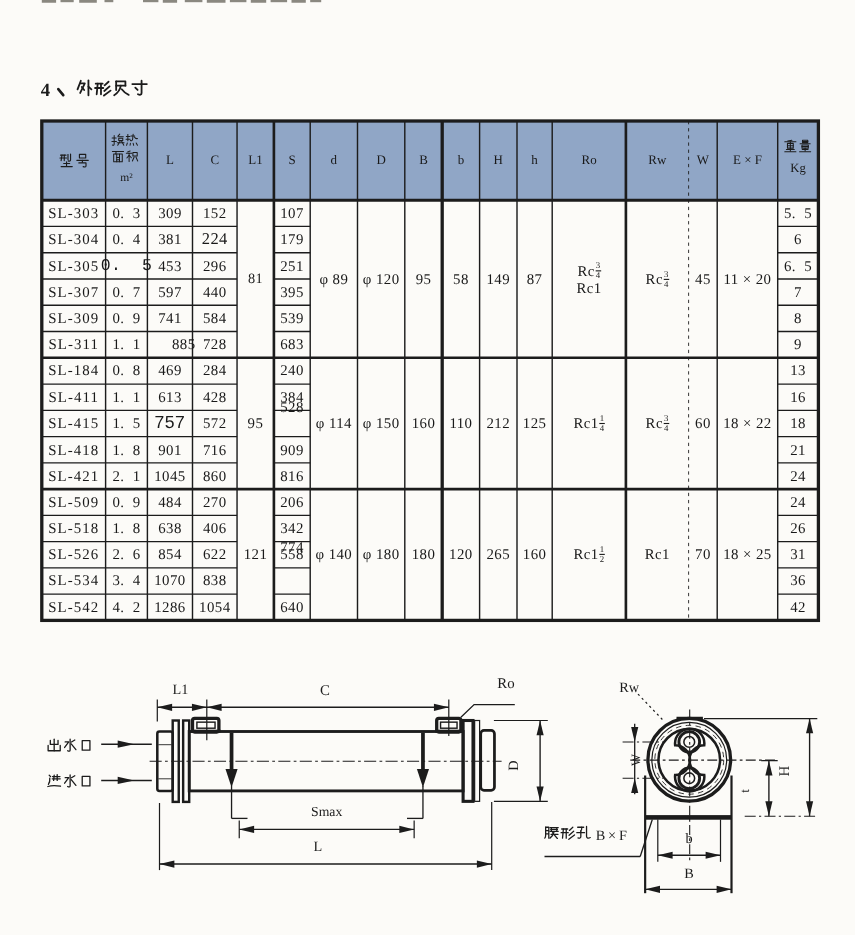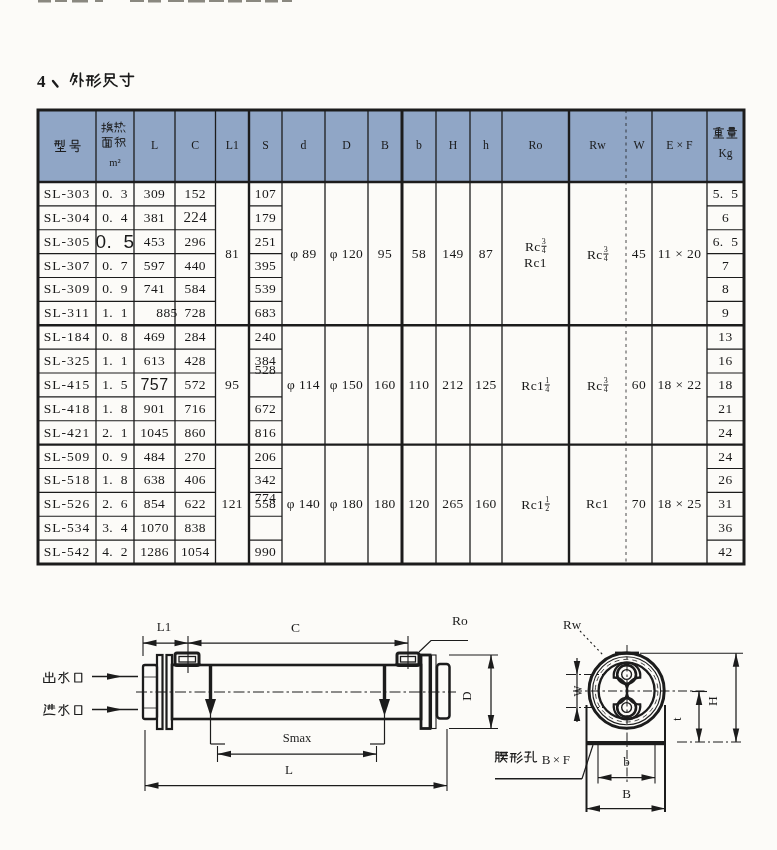--- a/index.html
+++ b/index.html
@@ -369,21 +369,21 @@
 <div class="c" style="left:195.25px;top:193.938px;font-size:13.5px;font-family:'Liberation Serif';font-weight:400;letter-spacing:0.4px">152</div>
 <div class="c" style="left:265.5px;top:193.938px;font-size:13.5px;font-family:'Liberation Serif';font-weight:400;letter-spacing:0.4px">107</div>
 <div class="c" style="left:725.5px;top:193.938px;font-size:13.5px;font-family:'Liberation Serif';font-weight:400;letter-spacing:0.4px">5.&nbsp;&nbsp;5</div>
 <div class="c" style="left:67px;top:217.812px;font-size:13.5px;font-family:'Liberation Serif';font-weight:400;letter-spacing:1px">SL-304</div>
 <div class="c" style="left:115px;top:217.812px;font-size:13.5px;font-family:'Liberation Serif';font-weight:400;letter-spacing:0.4px">0.&nbsp;&nbsp;4</div>
 <div class="c" style="left:154.5px;top:217.812px;font-size:13.5px;font-family:'Liberation Serif';font-weight:400;letter-spacing:0.4px">381</div>
 <div class="c" style="left:195.25px;top:217.812px;font-size:15px;font-family:'Liberation Serif';font-weight:400;letter-spacing:0.4px">224</div>
 <div class="c" style="left:265.5px;top:217.812px;font-size:13.5px;font-family:'Liberation Serif';font-weight:400;letter-spacing:0.4px">179</div>
 <div class="c" style="left:725.5px;top:217.812px;font-size:13.5px;font-family:'Liberation Serif';font-weight:400;letter-spacing:0.4px">6</div>
 <div class="c" style="left:67px;top:241.688px;font-size:13.5px;font-family:'Liberation Serif';font-weight:400;letter-spacing:1px">SL-305</div>
-<div class="c" style="left:115px;top:241.688px;font-size:19px;font-family:Liberation Sans, sans-serif;font-weight:400;letter-spacing:0.4px">0.&nbsp;&nbsp;5</div>
+<div class="c" style="left:115px;top:241.688px;font-size:15px;font-family:Liberation Mono, monospace;font-weight:400;letter-spacing:0.4px">0.&nbsp;&nbsp;5</div>
 <div class="c" style="left:154.5px;top:241.688px;font-size:13.5px;font-family:'Liberation Serif';font-weight:400;letter-spacing:0.4px">453</div>
 <div class="c" style="left:195.25px;top:241.688px;font-size:13.5px;font-family:'Liberation Serif';font-weight:400;letter-spacing:0.4px">296</div>
 <div class="c" style="left:265.5px;top:241.688px;font-size:13.5px;font-family:'Liberation Serif';font-weight:400;letter-spacing:0.4px">251</div>
 <div class="c" style="left:725.5px;top:241.688px;font-size:13.5px;font-family:'Liberation Serif';font-weight:400;letter-spacing:0.4px">6.&nbsp;&nbsp;5</div>
 <div class="c" style="left:67px;top:265.562px;font-size:13.5px;font-family:'Liberation Serif';font-weight:400;letter-spacing:1px">SL-307</div>
 <div class="c" style="left:115px;top:265.562px;font-size:13.5px;font-family:'Liberation Serif';font-weight:400;letter-spacing:0.4px">0.&nbsp;&nbsp;7</div>
 <div class="c" style="left:154.5px;top:265.562px;font-size:13.5px;font-family:'Liberation Serif';font-weight:400;letter-spacing:0.4px">597</div>
 <div class="c" style="left:195.25px;top:265.562px;font-size:13.5px;font-family:'Liberation Serif';font-weight:400;letter-spacing:0.4px">440</div>
 <div class="c" style="left:265.5px;top:265.562px;font-size:13.5px;font-family:'Liberation Serif';font-weight:400;letter-spacing:0.4px">395</div>
 <div class="c" style="left:725.5px;top:265.562px;font-size:13.5px;font-family:'Liberation Serif';font-weight:400;letter-spacing:0.4px">7</div>
@@ -398,37 +398,37 @@
 <div class="c" style="left:167px;top:313.312px;font-size:13.5px;font-family:'Liberation Serif';font-weight:400;letter-spacing:0.4px">885</div>
 <div class="c" style="left:195.25px;top:313.312px;font-size:13.5px;font-family:'Liberation Serif';font-weight:400;letter-spacing:0.4px">728</div>
 <div class="c" style="left:265.5px;top:313.312px;font-size:13.5px;font-family:'Liberation Serif';font-weight:400;letter-spacing:0.4px">683</div>
 <div class="c" style="left:725.5px;top:313.312px;font-size:13.5px;font-family:'Liberation Serif';font-weight:400;letter-spacing:0.4px">9</div>
 <div class="c" style="left:67px;top:337.188px;font-size:13.5px;font-family:'Liberation Serif';font-weight:400;letter-spacing:1px">SL-184</div>
 <div class="c" style="left:115px;top:337.188px;font-size:13.5px;font-family:'Liberation Serif';font-weight:400;letter-spacing:0.4px">0.&nbsp;&nbsp;8</div>
 <div class="c" style="left:154.5px;top:337.188px;font-size:13.5px;font-family:'Liberation Serif';font-weight:400;letter-spacing:0.4px">469</div>
 <div class="c" style="left:195.25px;top:337.188px;font-size:13.5px;font-family:'Liberation Serif';font-weight:400;letter-spacing:0.4px">284</div>
 <div class="c" style="left:265.5px;top:337.188px;font-size:13.5px;font-family:'Liberation Serif';font-weight:400;letter-spacing:0.4px">240</div>
 <div class="c" style="left:725.5px;top:337.188px;font-size:13.5px;font-family:'Liberation Serif';font-weight:400;letter-spacing:0.4px">13</div>
-<div class="c" style="left:67px;top:361.062px;font-size:13.5px;font-family:'Liberation Serif';font-weight:400;letter-spacing:1px">SL-325</div>
+<div class="c" style="left:67px;top:361.062px;font-size:13.5px;font-family:'Liberation Serif';font-weight:400;letter-spacing:1px">SL-411</div>
 <div class="c" style="left:115px;top:361.062px;font-size:13.5px;font-family:'Liberation Serif';font-weight:400;letter-spacing:0.4px">1.&nbsp;&nbsp;1</div>
 <div class="c" style="left:154.5px;top:361.062px;font-size:13.5px;font-family:'Liberation Serif';font-weight:400;letter-spacing:0.4px">613</div>
 <div class="c" style="left:195.25px;top:361.062px;font-size:13.5px;font-family:'Liberation Serif';font-weight:400;letter-spacing:0.4px">428</div>
 <div class="c" style="left:265.5px;top:361.062px;font-size:13.5px;font-family:'Liberation Serif';font-weight:400;letter-spacing:0.4px">384</div>
 <div class="c" style="left:725.5px;top:361.062px;font-size:13.5px;font-family:'Liberation Serif';font-weight:400;letter-spacing:0.4px">16</div>
 <div class="c" style="left:67px;top:384.938px;font-size:13.5px;font-family:'Liberation Serif';font-weight:400;letter-spacing:1px">SL-415</div>
 <div class="c" style="left:115px;top:384.938px;font-size:13.5px;font-family:'Liberation Serif';font-weight:400;letter-spacing:0.4px">1.&nbsp;&nbsp;5</div>
 <div class="c" style="left:154.5px;top:384.938px;font-size:16px;font-family:Liberation Sans, sans-serif;font-weight:400;letter-spacing:0.4px">757</div>
 <div class="c" style="left:195.25px;top:384.938px;font-size:13.5px;font-family:'Liberation Serif';font-weight:400;letter-spacing:0.4px">572</div>
 <div class="c" style="left:265.5px;top:370px;font-size:13.5px;font-family:'Liberation Serif';font-weight:400;letter-spacing:0.4px">528</div>
 <div class="c" style="left:725.5px;top:384.938px;font-size:13.5px;font-family:'Liberation Serif';font-weight:400;letter-spacing:0.4px">18</div>
 <div class="c" style="left:67px;top:408.812px;font-size:13.5px;font-family:'Liberation Serif';font-weight:400;letter-spacing:1px">SL-418</div>
 <div class="c" style="left:115px;top:408.812px;font-size:13.5px;font-family:'Liberation Serif';font-weight:400;letter-spacing:0.4px">1.&nbsp;&nbsp;8</div>
 <div class="c" style="left:154.5px;top:408.812px;font-size:13.5px;font-family:'Liberation Serif';font-weight:400;letter-spacing:0.4px">901</div>
 <div class="c" style="left:195.25px;top:408.812px;font-size:13.5px;font-family:'Liberation Serif';font-weight:400;letter-spacing:0.4px">716</div>
-<div class="c" style="left:265.5px;top:408.812px;font-size:13.5px;font-family:'Liberation Serif';font-weight:400;letter-spacing:0.4px">672</div>
+<div class="c" style="left:265.5px;top:408.812px;font-size:13.5px;font-family:'Liberation Serif';font-weight:400;letter-spacing:0.4px">909</div>
 <div class="c" style="left:725.5px;top:408.812px;font-size:13.5px;font-family:'Liberation Serif';font-weight:400;letter-spacing:0.4px">21</div>
 <div class="c" style="left:67px;top:432.688px;font-size:13.5px;font-family:'Liberation Serif';font-weight:400;letter-spacing:1px">SL-421</div>
 <div class="c" style="left:115px;top:432.688px;font-size:13.5px;font-family:'Liberation Serif';font-weight:400;letter-spacing:0.4px">2.&nbsp;&nbsp;1</div>
 <div class="c" style="left:154.5px;top:432.688px;font-size:13.5px;font-family:'Liberation Serif';font-weight:400;letter-spacing:0.4px">1045</div>
 <div class="c" style="left:195.25px;top:432.688px;font-size:13.5px;font-family:'Liberation Serif';font-weight:400;letter-spacing:0.4px">860</div>
 <div class="c" style="left:265.5px;top:432.688px;font-size:13.5px;font-family:'Liberation Serif';font-weight:400;letter-spacing:0.4px">816</div>
 <div class="c" style="left:725.5px;top:432.688px;font-size:13.5px;font-family:'Liberation Serif';font-weight:400;letter-spacing:0.4px">24</div>
 <div class="c" style="left:67px;top:456.562px;font-size:13.5px;font-family:'Liberation Serif';font-weight:400;letter-spacing:1px">SL-509</div>
 <div class="c" style="left:115px;top:456.562px;font-size:13.5px;font-family:'Liberation Serif';font-weight:400;letter-spacing:0.4px">0.&nbsp;&nbsp;9</div>
 <div class="c" style="left:154.5px;top:456.562px;font-size:13.5px;font-family:'Liberation Serif';font-weight:400;letter-spacing:0.4px">484</div>
@@ -450,21 +450,21 @@
 <div class="c" style="left:67px;top:528.188px;font-size:13.5px;font-family:'Liberation Serif';font-weight:400;letter-spacing:1px">SL-534</div>
 <div class="c" style="left:115px;top:528.188px;font-size:13.5px;font-family:'Liberation Serif';font-weight:400;letter-spacing:0.4px">3.&nbsp;&nbsp;4</div>
 <div class="c" style="left:154.5px;top:528.188px;font-size:13.5px;font-family:'Liberation Serif';font-weight:400;letter-spacing:0.4px">1070</div>
 <div class="c" style="left:195.25px;top:528.188px;font-size:13.5px;font-family:'Liberation Serif';font-weight:400;letter-spacing:0.4px">838</div>
 <div class="c" style="left:265.5px;top:498px;font-size:13.5px;font-family:'Liberation Serif';font-weight:400;letter-spacing:0.4px">774</div>
 <div class="c" style="left:725.5px;top:528.188px;font-size:13.5px;font-family:'Liberation Serif';font-weight:400;letter-spacing:0.4px">36</div>
 <div class="c" style="left:67px;top:552.062px;font-size:13.5px;font-family:'Liberation Serif';font-weight:400;letter-spacing:1px">SL-542</div>
 <div class="c" style="left:115px;top:552.062px;font-size:13.5px;font-family:'Liberation Serif';font-weight:400;letter-spacing:0.4px">4.&nbsp;&nbsp;2</div>
 <div class="c" style="left:154.5px;top:552.062px;font-size:13.5px;font-family:'Liberation Serif';font-weight:400;letter-spacing:0.4px">1286</div>
 <div class="c" style="left:195.25px;top:552.062px;font-size:13.5px;font-family:'Liberation Serif';font-weight:400;letter-spacing:0.4px">1054</div>
-<div class="c" style="left:265.5px;top:552.062px;font-size:13.5px;font-family:'Liberation Serif';font-weight:400;letter-spacing:0.4px">990</div>
+<div class="c" style="left:265.5px;top:552.062px;font-size:13.5px;font-family:'Liberation Serif';font-weight:400;letter-spacing:0.4px">640</div>
 <div class="c" style="left:725.5px;top:552.062px;font-size:13.5px;font-family:'Liberation Serif';font-weight:400;letter-spacing:0.4px">42</div>
 <div class="c" style="left:232.25px;top:253.625px;font-size:13px;font-family:'Liberation Serif';font-weight:400;letter-spacing:0.4px">81</div>
 <div class="c" style="left:303.5px;top:253.625px;font-size:13.5px;font-family:'Liberation Serif';font-weight:400;letter-spacing:0.4px">φ 89</div>
 <div class="c" style="left:346.5px;top:253.625px;font-size:13.5px;font-family:'Liberation Serif';font-weight:400;letter-spacing:0.4px">φ 120</div>
 <div class="c" style="left:385px;top:253.625px;font-size:13.5px;font-family:'Liberation Serif';font-weight:400;letter-spacing:0.4px">95</div>
 <div class="c" style="left:419px;top:253.625px;font-size:13.5px;font-family:'Liberation Serif';font-weight:400;letter-spacing:0.4px">58</div>
 <div class="c" style="left:453px;top:253.625px;font-size:13.5px;font-family:'Liberation Serif';font-weight:400;letter-spacing:0.4px">149</div>
 <div class="c" style="left:486px;top:253.625px;font-size:13.5px;font-family:'Liberation Serif';font-weight:400;letter-spacing:0.4px">87</div>
 <div class="c" style="left:535.5px;top:253.625px;font-size:13.5px;font-family:'Liberation Serif';font-weight:400;letter-spacing:0.4px">Rc<span class="fr"><span>3</span><span class="d">4</span></span><br>Rc1</div>
 <div class="c" style="left:597.5px;top:253.625px;font-size:13.5px;font-family:'Liberation Serif';font-weight:400;letter-spacing:0.4px">Rc<span class="fr"><span>3</span><span class="d">4</span></span></div>

